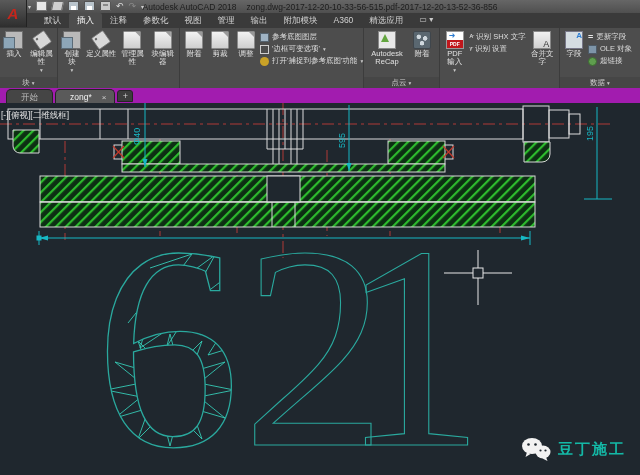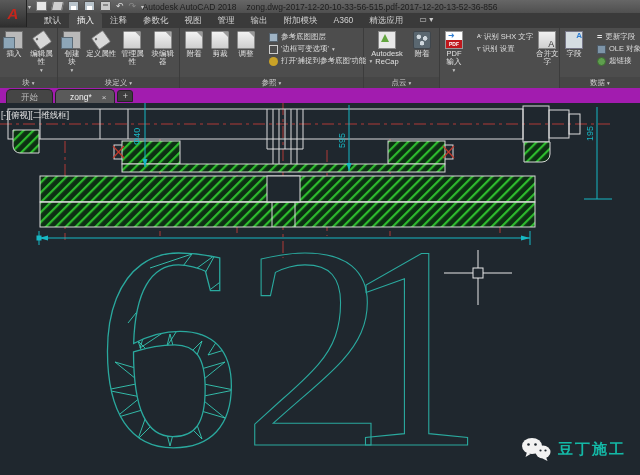--- a/index.html
+++ b/index.html
@@ -65,21 +65,21 @@
                    background:#63a53f; clip-path:polygon(0 100%,50% 0,100% 100%); }
   .i-cloudpts { background:radial-gradient(circle at 30% 30%, #cfd8de 2px, transparent 2.5px),
                 radial-gradient(circle at 70% 40%, #cfd8de 2px, transparent 2.5px),
                 radial-gradient(circle at 50% 70%, #cfd8de 2px, transparent 2.5px), #5a6770;
                 border:1px solid #3f464c; border-radius:2px; }
   .i-field { background:#d5dde2; border:1px solid #778; }
   .i-field:after { content:"A"; position:absolute; right:0px; top:0px; color:#2d7dd2; font-size:8px; font-weight:bold; }
   .i-merge { background:linear-gradient(#f0f0f0,#d0d0d0); border:1px solid #888; }
   .i-merge:after { content:"A"; position:absolute; right:1px; bottom:0px; color:#333; font-size:9px; }
   .minicol { display:flex; flex-direction:column; justify-content:flex-start; gap:2px; padding-top:2px; }
-  .minirow { display:flex; align-items:center; gap:3px; font-size:7.5px; white-space:nowrap; color:#dedede;margin-left:9px; }
+  .minirow { display:flex; align-items:center; gap:3px; font-size:7.5px; white-space:nowrap; color:#dedede; }
   .micon { width:9px; height:9px; flex:0 0 auto; position:relative; }
   .m-layers { background:#9fb3c4; border:1px solid #55636f; }
   .m-frame { border:1px solid #cfcfcf; background:transparent; }
   .m-snap { background:#c9a227; border-radius:50%; }
   .m-shx { color:#e8e8e8; font-size:8px; width:auto; line-height:9px; }
   .m-eq { color:#e8e8e8; font-size:9px; width:auto; line-height:9px; font-weight:bold; }
   .m-ole { background:#7e95a8; border:1px solid #4d5a66; }
   .m-link { background:#5f9e4e; border-radius:50%; border:1px solid #3c6b31; }
   .caret { font-size:5.5px; color:#c8c8c8; }
 
@@ -171,24 +171,20 @@
         </div>
         <div class="bigbtn">
           <div class="bicon i-sheet"></div>
           <span style="width:28px">管理属性</span>
         </div>
         <div class="bigbtn">
           <div class="bicon i-sheet"></div>
           <span style="width:28px">块编辑器</span>
         </div>
       </div>
-      <div class="panel-label">
-        <span>块定义</span>
-          <span class="caret">▾</span>
-      </div>
     </div>
 
     <div class="panel" style="width:184px">
       <div class="panel-body">
         <div class="bigbtn">
           <div class="bicon i-sheet"></div>
           <span>附着</span>
         </div>
         <div class="bigbtn">
           <div class="bicon i-sheet"></div>
@@ -207,24 +203,20 @@
             <div class="micon m-frame"></div>
             <span>'边框可变选项'</span>
             <span class="caret">▾</span>
           </div>
           <div class="minirow">
             <div class="micon m-snap"></div>
             <span>打开'捕捉到参考底图'功能</span>
             <span class="caret">▾</span>
           </div>
         </div>
-      </div>
-      <div class="panel-label">
-        <span>参照</span>
-          <span class="caret">▾</span>
       </div>
     </div>
 
     <div class="panel" style="width:76px">
       <div class="panel-body">
         <div class="bigbtn">
           <div class="bicon i-recap"></div>
           <span style="width:40px">Autodesk ReCap</span>
         </div>
         <div class="bigbtn">

